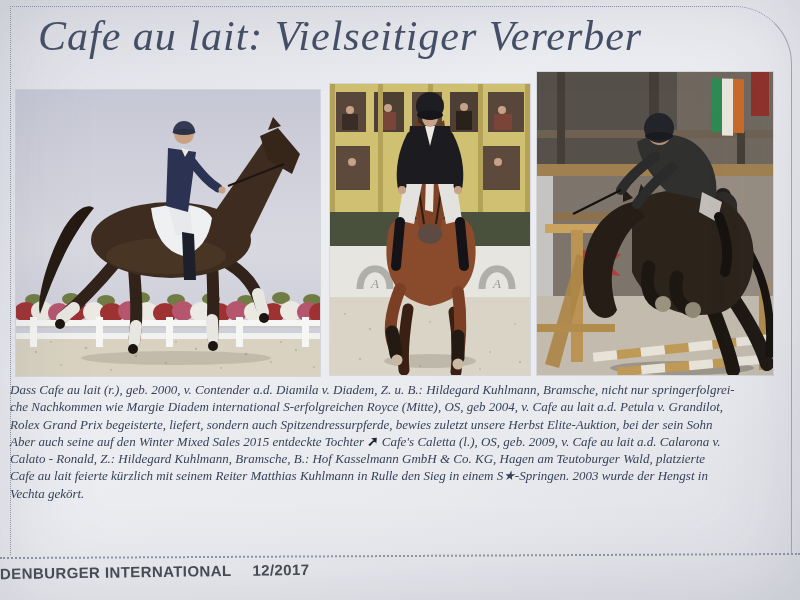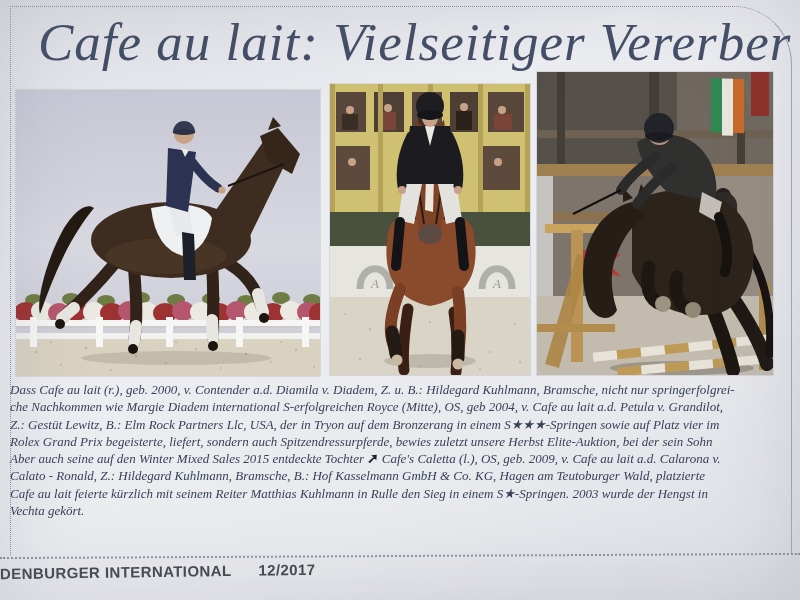--- a/index.html
+++ b/index.html
@@ -14,39 +14,39 @@
     position:absolute;left:10px;top:6px;width:780px;height:548px;
     border-top:1px dotted #8e96a6;border-left:1px dotted #8e96a6;
     border-right:1px solid #a3a9b6;border-top-right-radius:58px;
     pointer-events:none;
   }
   .bottom-rule{position:absolute;left:0;top:555px;width:800px;height:0;
     border-top:2px dotted #8d95a4;transform:rotate(-0.3deg);}
   .page-title{
     position:absolute;left:38px;top:12px;margin:0;
     font-family:"Liberation Serif",serif;font-style:italic;font-weight:400;
-    font-size:53px;color:#434e66;letter-spacing:1px;white-space:nowrap;
+    font-size:42px;color:#434e66;letter-spacing:1px;white-space:nowrap;
   }
   .photo{position:absolute;overflow:hidden;outline:1px solid rgba(120,120,135,0.18);}
   .photo svg{display:block;width:100%;height:100%;}
   .photo-left{left:16px;top:90px;width:304px;height:286px;}
   .photo-middle{left:330px;top:84px;width:200px;height:291px;}
   .photo-right{left:537px;top:72px;width:236px;height:303px;}
   .article{
     position:absolute;left:10px;top:381px;width:782px;text-align:left;
     font-style:italic;font-size:13px;line-height:17.3px;color:#364259;
   }
   .line{white-space:nowrap;}
   .arrow-icon{font-style:normal;font-weight:bold;color:#1d2433;padding:0 3px;font-size:14px;}
   .footer{
     position:absolute;left:0;top:563px;white-space:nowrap;
     font-family:"Liberation Sans",sans-serif;font-weight:bold;
     font-size:15px;color:#46494f;letter-spacing:0.4px;transform:rotate(-0.8deg);
   }
-  .footer .issue{margin-left:27px;}
+  .footer .issue{margin-left:21px;}
 </style>
 </head>
 <body>
 
 <div class="page-border"></div>
 
 <h1 class="page-title">Cafe au lait: Vielseitiger Vererber</h1>
 
 <div class="photo photo-left">
   <svg viewBox="0 0 304 286">
@@ -319,21 +319,20 @@
       <path d="M112,66 a11,10 0 0 0 20,2 z" fill="#b5907a"></path>
       <circle cx="122" cy="56" r="15" fill="#23232a"></circle>
       <ellipse cx="122" cy="64" rx="14" ry="4" fill="#1a1a20"></ellipse>
     </g>
   </svg>
 </div>
 
 <div class="article">
   <div class="line">Dass Cafe au lait (r.), geb. 2000, v. Contender a.d. Diamila v. Diadem, Z. u. B.: Hildegard Kuhlmann, Bramsche, nicht nur springerfolgrei-</div>
   <div class="line">che Nachkommen wie Margie Diadem international S-erfolgreichen Royce (Mitte), OS, geb 2004, v. Cafe au lait a.d. Petula v. Grandilot,</div>
-  <div class="line">Z.: Gestüt Lewitz, B.: Elm Rock Partners Llc, USA, der in Tryon auf dem Bronzerang in einem S★★★-Springen sowie auf Platz vier im</div>
   <div class="line">Rolex Grand Prix begeisterte, liefert, sondern auch Spitzendressurpferde, bewies zuletzt unsere Herbst Elite-Auktion, bei der sein Sohn</div>
   <div class="line">
     <span>Aber auch seine auf den Winter Mixed Sales 2015 entdeckte Tochter</span><span class="arrow-icon">➚</span><span>Cafe's Caletta (l.), OS, geb. 2009, v. Cafe au lait a.d. Calarona v.</span>
   </div>
   <div class="line">Calato - Ronald, Z.: Hildegard Kuhlmann, Bramsche, B.: Hof Kasselmann GmbH &amp; Co. KG, Hagen am Teutoburger Wald, platzierte</div>
   <div class="line">Cafe au lait feierte kürzlich mit seinem Reiter Matthias Kuhlmann in Rulle den Sieg in einem S★-Springen. 2003 wurde der Hengst in</div>
   <div class="line">Vechta gekört.</div>
 </div>
 
 <div class="bottom-rule"></div>

